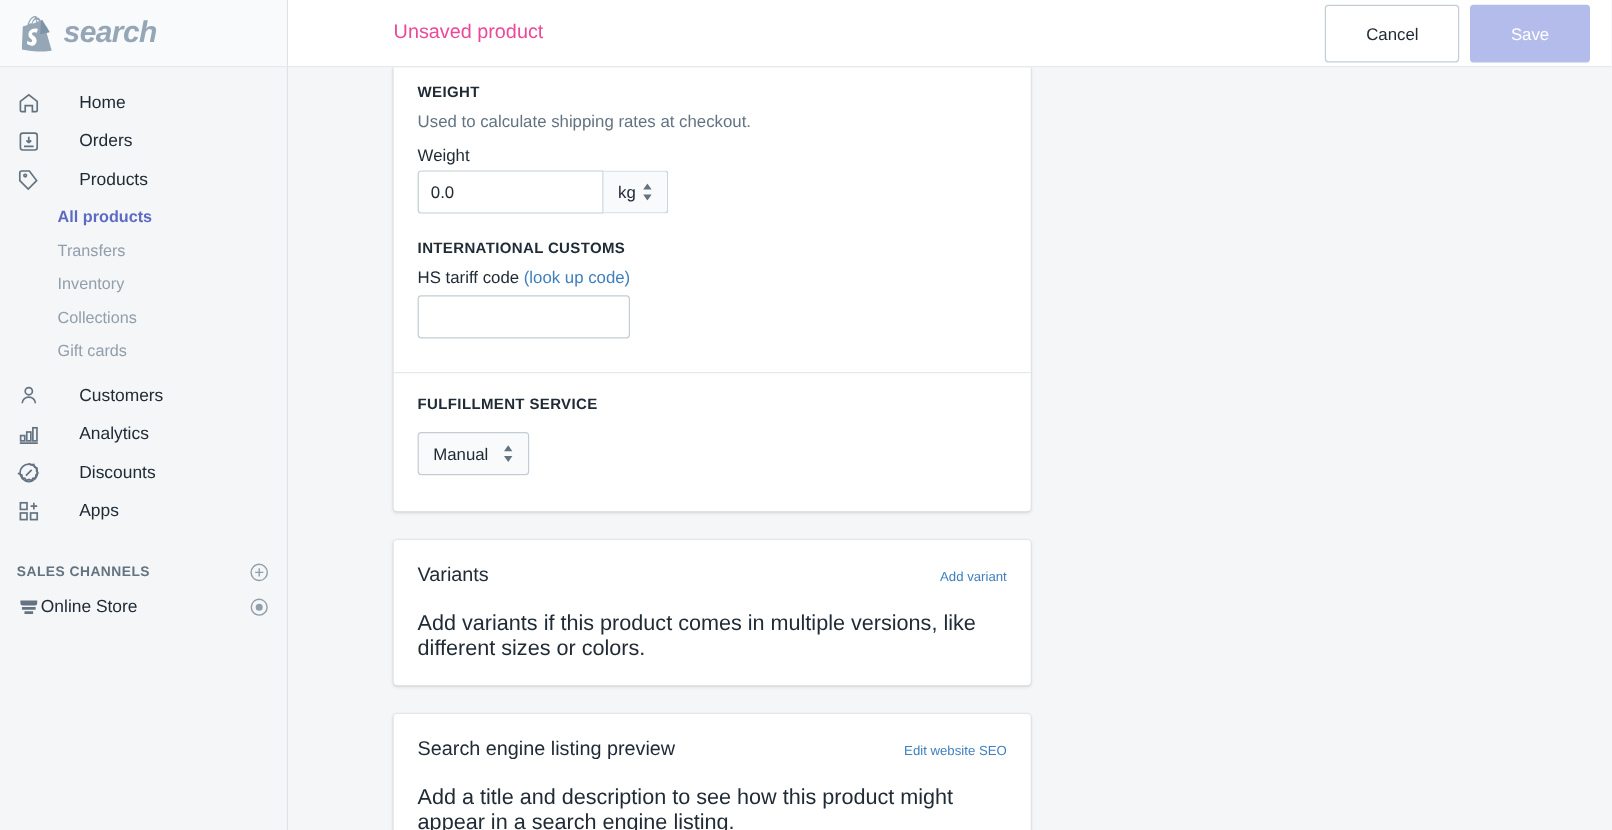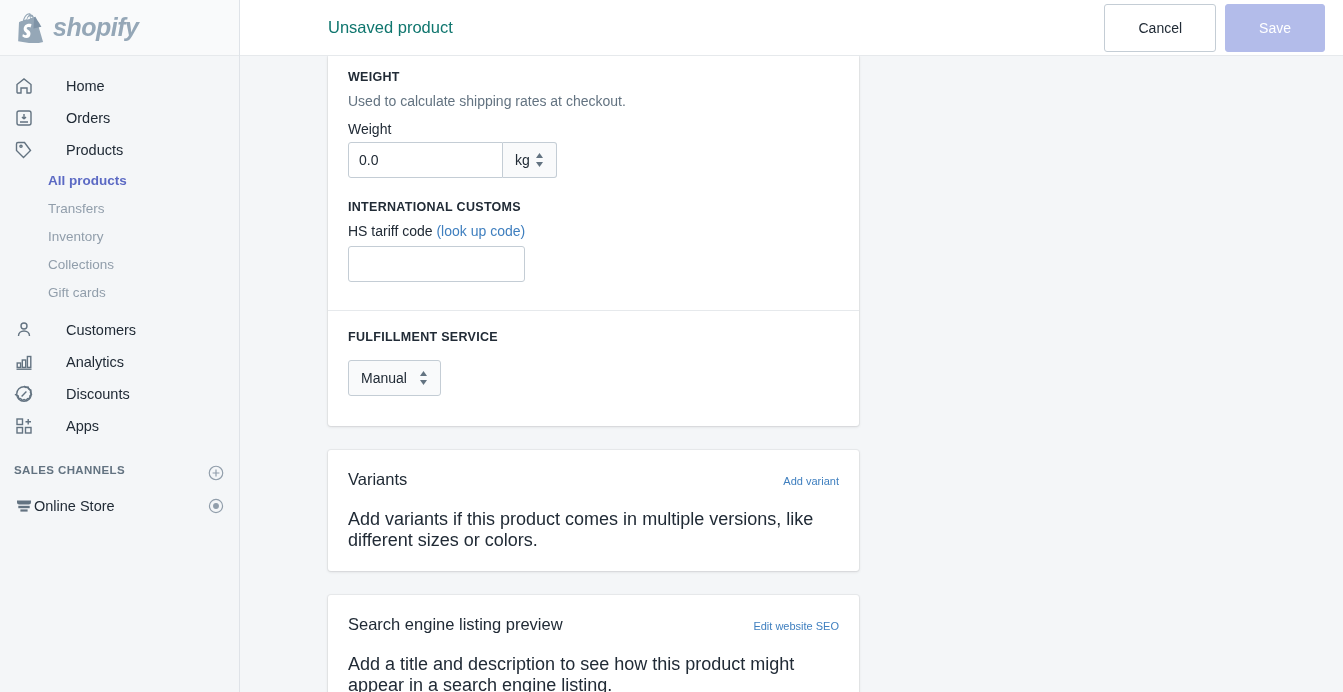--- a/index.html
+++ b/index.html
@@ -54,21 +54,21 @@
   .sub-item {
     display: flex; align-items: center;
     height: 28px;
     padding-left: 48px;
     cursor: pointer;
   }
   .sub-item .lbl { font-size: 13.5px; color: #919eab; }
   .sub-item.active .lbl { color: #5c6ac4; font-weight: bold; }
 
   .section-head {
-    display: flex; align-items: flex-start; justify-content: space-between;
+    display: flex; align-items: center; justify-content: space-between;
     padding: 0 14px 0 14px;
     margin-top: 22px;
     height: 26px;
     gap: 43px;
   }
   .section-title {
     font-size: 11.5px; font-weight: bold; color: #637381;
     letter-spacing: 0.4px;
   }
   .section-action { width: 18px; height: 18px; color: #919eab; cursor: pointer; display:block;}
@@ -88,21 +88,21 @@
 
   .topbar {
     height: 56px; width: 1103px;
     background: #ffffff;
     border-bottom: 1px solid #e6e9ec;
     display: flex; align-items: center;
     padding: 0 18px 0 88px;
     position: relative; z-index: 5;
   }
   .topbar-title {
-    font-size: 16.5px; color: #0f766e; flex: 1;
+    font-size: 16.5px; color: #ec4899; flex: 1;
   }
   .btn {
     height: 48px;
     border-radius: 3px;
     font-size: 14px;
     display: inline-flex; align-items: center; justify-content: center;
     cursor: pointer;
     padding: 0 33px;
   }
   .btn-cancel {
@@ -198,21 +198,21 @@
 
     <div class="logo-bar">
       <div class="logo-wrap">
         <span>
           <svg class="logo-mark" viewBox="0 0 24 26" fill="none">
             <path d="M15.2 3.4c-.2-.1-.6-.1-.9 0 0 0-.3.1-.7.2-.4-1.2-1.1-2.3-2.4-2.3h-.1C10.8.5 10.3.2 9.8.2 6.3.2 4.6 4.6 4.1 6.8c-1.4.4-2.4.7-2.5.8-.8.2-.8.3-.9 1L0 24.4l14.1 2.4 7.6-1.6S15.4 3.6 15.2 3.4zM12.8 3.9l-1.9.6c0-.4 0-.9-.1-1.5 1 .2 1.6.9 2 .9zM10.1 3.2c.1.6.2 1.2.2 1.8l-2.5.8c.5-1.8 1.4-2.7 2.1-3 .1.1.2.2.2.4zM9.3 1.3c.2 0 .3.1.5.2-1 .5-2 1.6-2.5 3.9l-2 .6C5.9 4.1 7.2 1.3 9.3 1.3z" fill="#95a7b7"></path>
             <path d="M14.3 3.4c-.2 0-.3 0-.4.1l-.6 9.9 6.9-1.4S15.4 3.5 14.3 3.4z" fill="#7f93a6"></path>
             <path d="M11.6 9.9l-.9 2.6s-.8-.4-1.8-.4c-1.4 0-1.5.9-1.5 1.1 0 1.2 3.3 1.7 3.3 4.7 0 2.3-1.5 3.8-3.5 3.8-2.4 0-3.6-1.5-3.6-1.5l.6-2.1s1.3 1.1 2.3 1.1c.7 0 1-.6 1-1 0-1.6-2.7-1.7-2.7-4.4 0-2.3 1.6-4.5 4.9-4.5 1.3 0 1.9.4 1.9.6z" fill="#ffffff"></path>
           </svg>
         </span>
-        <span class="logo-word">shopify</span>
+        <span class="logo-word">search</span>
       </div>
     </div>
 
     <nav class="nav">
 
       <div class="nav-item">
         <span>
           <svg class="ico" viewBox="0 0 20 20" fill="none" stroke="currentColor" stroke-width="1.4">
             <path d="M3 8.5L10 3l7 5.5V16a1 1 0 01-1 1h-3v-5H7v5H4a1 1 0 01-1-1V8.5z"></path>
           </svg>

